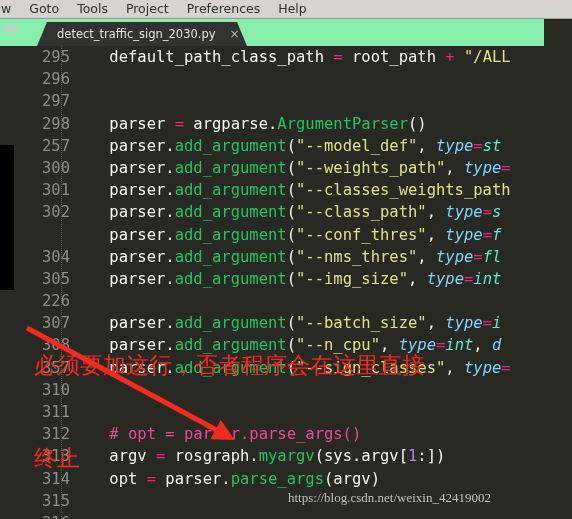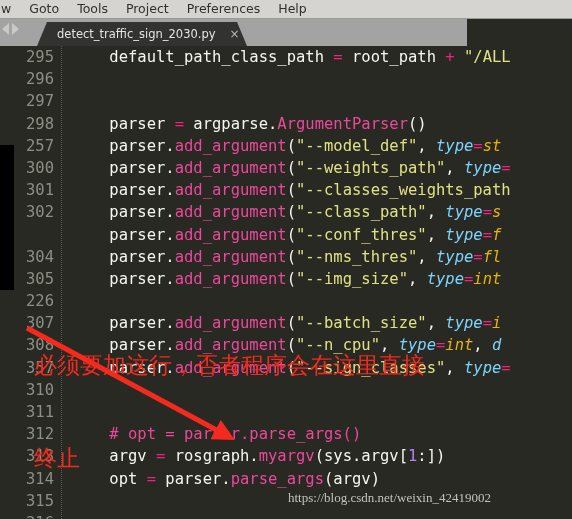--- a/index.html
+++ b/index.html
@@ -35,22 +35,22 @@
     line-height: 18px;
     white-space: nowrap;
     cursor: default;
   }
   .menu-item.clipped { padding-left: 1px; padding-right: 9px; }
 
   
   #tabstrip {
     position: absolute;
     left: 0; top: 19px;
-    width: 467px; height: 27px;
-    background: #a3a3a3;
+    width: 544px; height: 27px;
+    background: #86efac;
   }
   #tab-nav {
     position: absolute;
     left: 2px; top: 4px;
     display: flex;
     gap: 3px;
     align-items: center;
   }
   .nav-arrow {
     width: 0; height: 0;
@@ -105,40 +105,40 @@
   }
   .row {
     position: relative;
     height: 22.2px;
     white-space: pre;
     font-size: 15.5px;
     line-height: 22.2px;
   }
   .lineno {
     position: absolute;
-    left: 0; top: 0;
+    left: 16px; top: 0;
     width: 54px;
     text-align: right;
     color: #8d8f84;
     font-size: 15.5px;
   }
   .code {
     position: absolute;
     left: 72px; top: 0;
     color: #f6f6ef;
     white-space: pre;
   }
 
   
   .c-plain  { color: #f6f6ef; }
-  .c-fn     { color: #ec4899; }
+  .c-fn     { color: #22c55e; }
   .c-str    { color: #e0e184; }
   .c-op     { color: #f6207d; }
   .c-param  { color: #7dd3fc; font-style: italic; }
-  .c-type   { color: #eab308; font-style: italic; }
+  .c-type   { color: #5eead4; font-style: italic; }
   .c-num    { color: #ad82fc; }
   .c-comment{ color: #ec4899; }
 
   
   #gutter-block {
     position: absolute;
     left: 0; top: 99px;
     width: 14px; height: 145px;
     background: #000000;
   }

